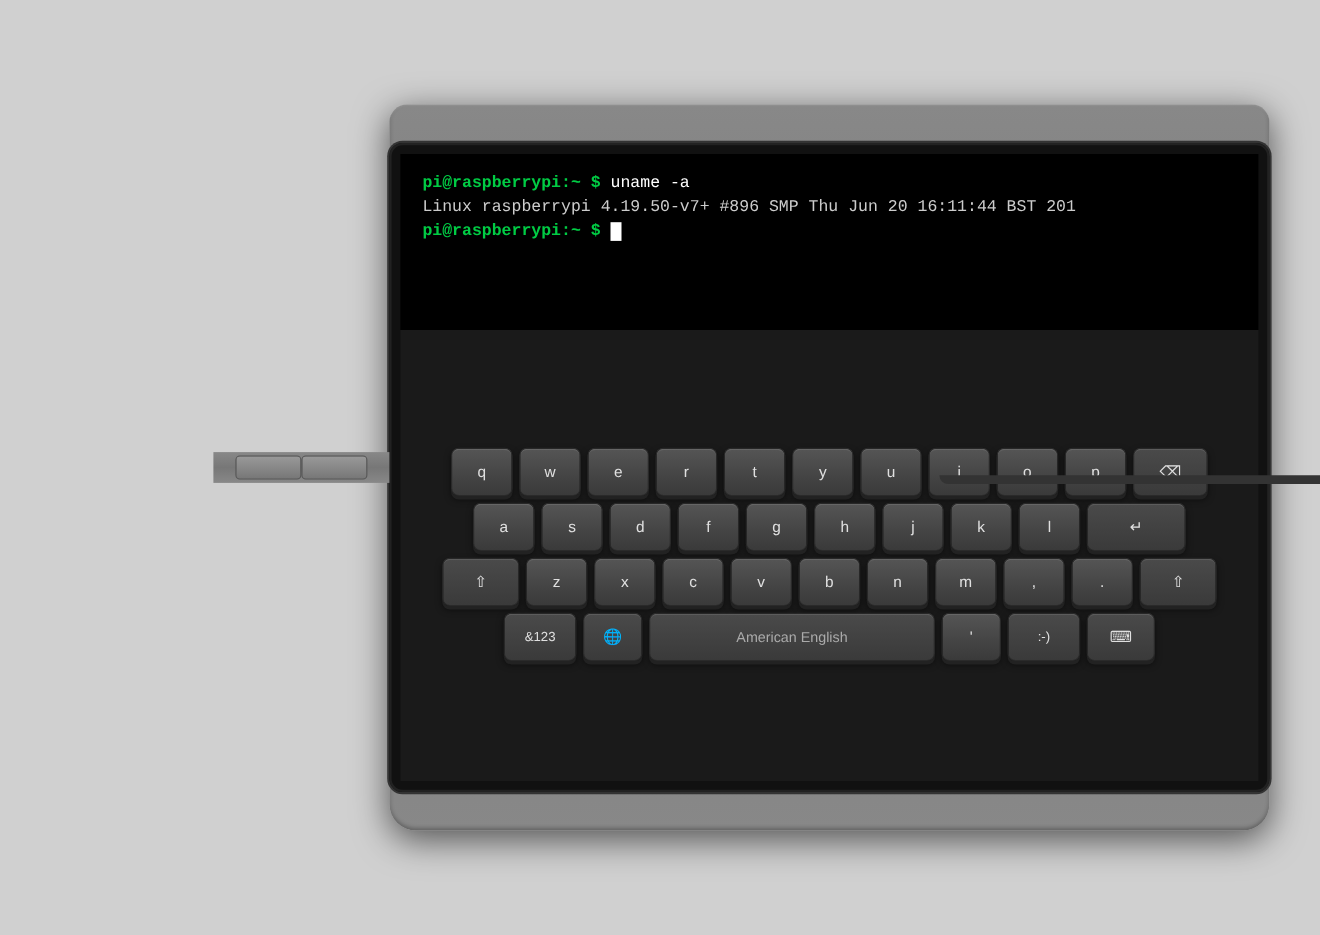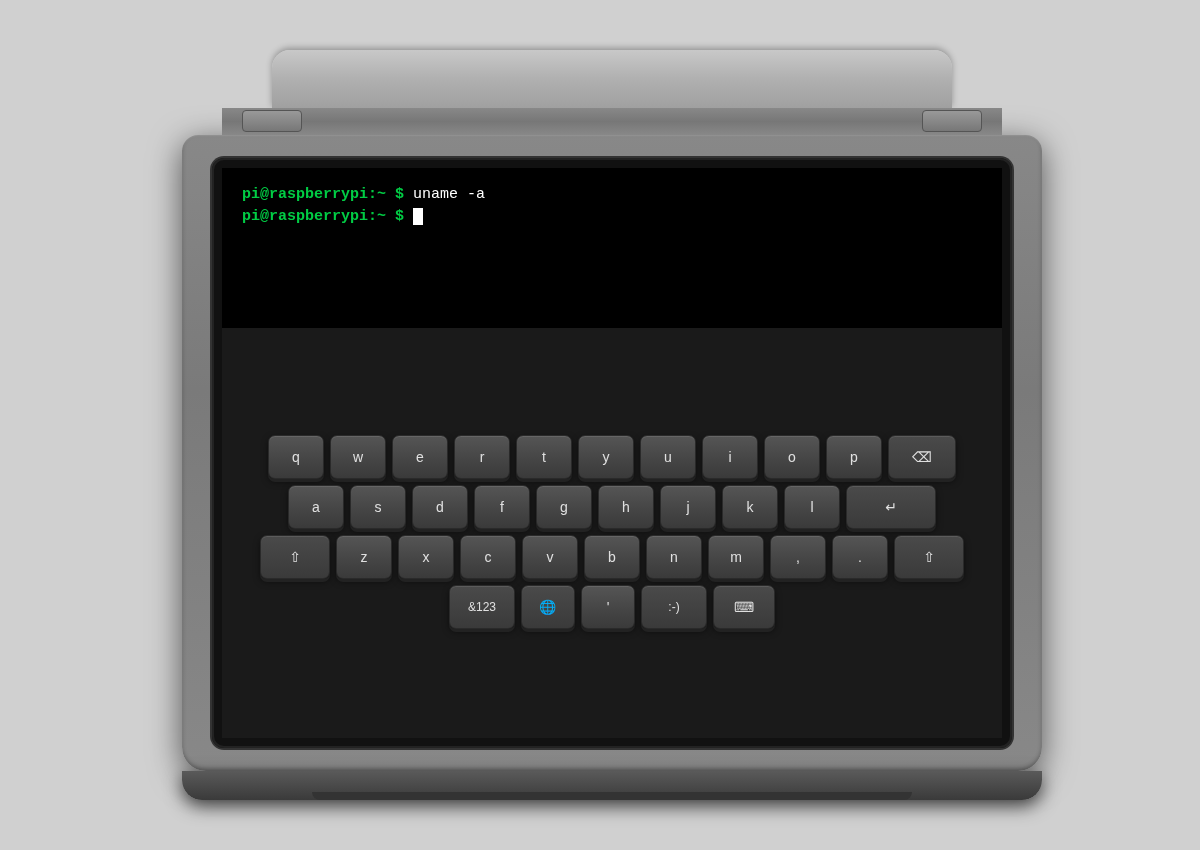--- a/index.html
+++ b/index.html
@@ -14,21 +14,21 @@
       font-family: sans-serif;
       overflow: hidden;
     }
 
     
     .device-shell {
       position: relative;
       width: 860px;
       height: 750px;
       display: flex;
-      flex-direction: column;
+      flex-direction: row;
       align-items: center;
       padding-left: 24px;
     }
 
     
     .device-top-bar {
       width: 680px;
       height: 60px;
       background: linear-gradient(180deg, #c8c8c8 0%, #b0b0b0 50%, #a0a0a0 100%);
       border-radius: 18px 18px 0 0;
@@ -249,20 +249,21 @@
   </div>
 
   <div class="device-body">
 
     <div class="screen-bezel">
 
       <div class="terminal">
         <div>
           <span class="terminal-prompt">pi@raspberrypi:~ $ </span><span class="terminal-command">uname -a</span>
         </div>
+        <div class="terminal-output">Linux raspberrypi 4.19.50-v7+ #896 SMP Thu Jun 20 16:11:44 BST 201</div>
         <div>
           <span class="terminal-prompt">pi@raspberrypi:~ $ </span><span class="cursor"></span>
         </div>
       </div>
 
       <div class="keyboard-area">
 
         <div class="keyboard-row">
           <div class="key">q</div>
           <div class="key">w</div>
@@ -300,20 +301,21 @@
           <div class="key">n</div>
           <div class="key">m</div>
           <div class="key">,</div>
           <div class="key">.</div>
           <div class="key key-shift key-symbol">⇧</div>
         </div>
 
         <div class="keyboard-row">
           <div class="key key-123 key-symbol">&amp;123</div>
           <div class="key key-globe key-symbol">🌐</div>
+          <div class="key key-space key-symbol">American English</div>
           <div class="key key-apostrophe">'</div>
           <div class="key key-emoji key-symbol">:-)</div>
           <div class="key key-hide key-symbol">⌨</div>
         </div>
 
       </div>
     </div>
   </div>
 
   <div class="device-bottom"></div>

